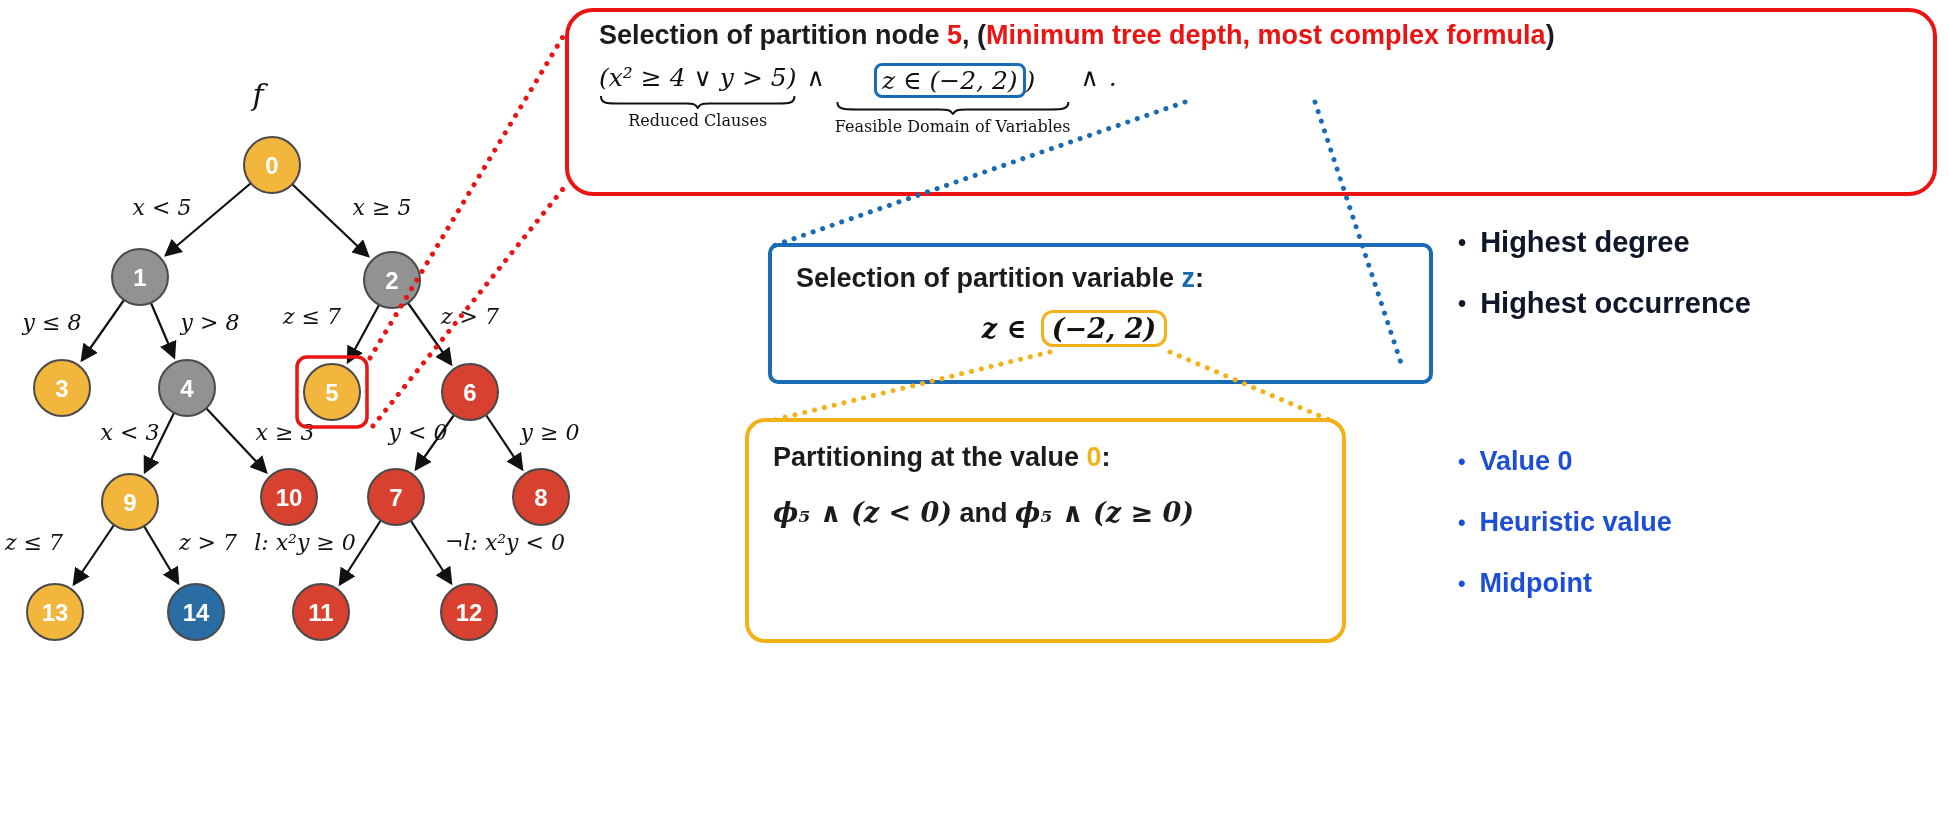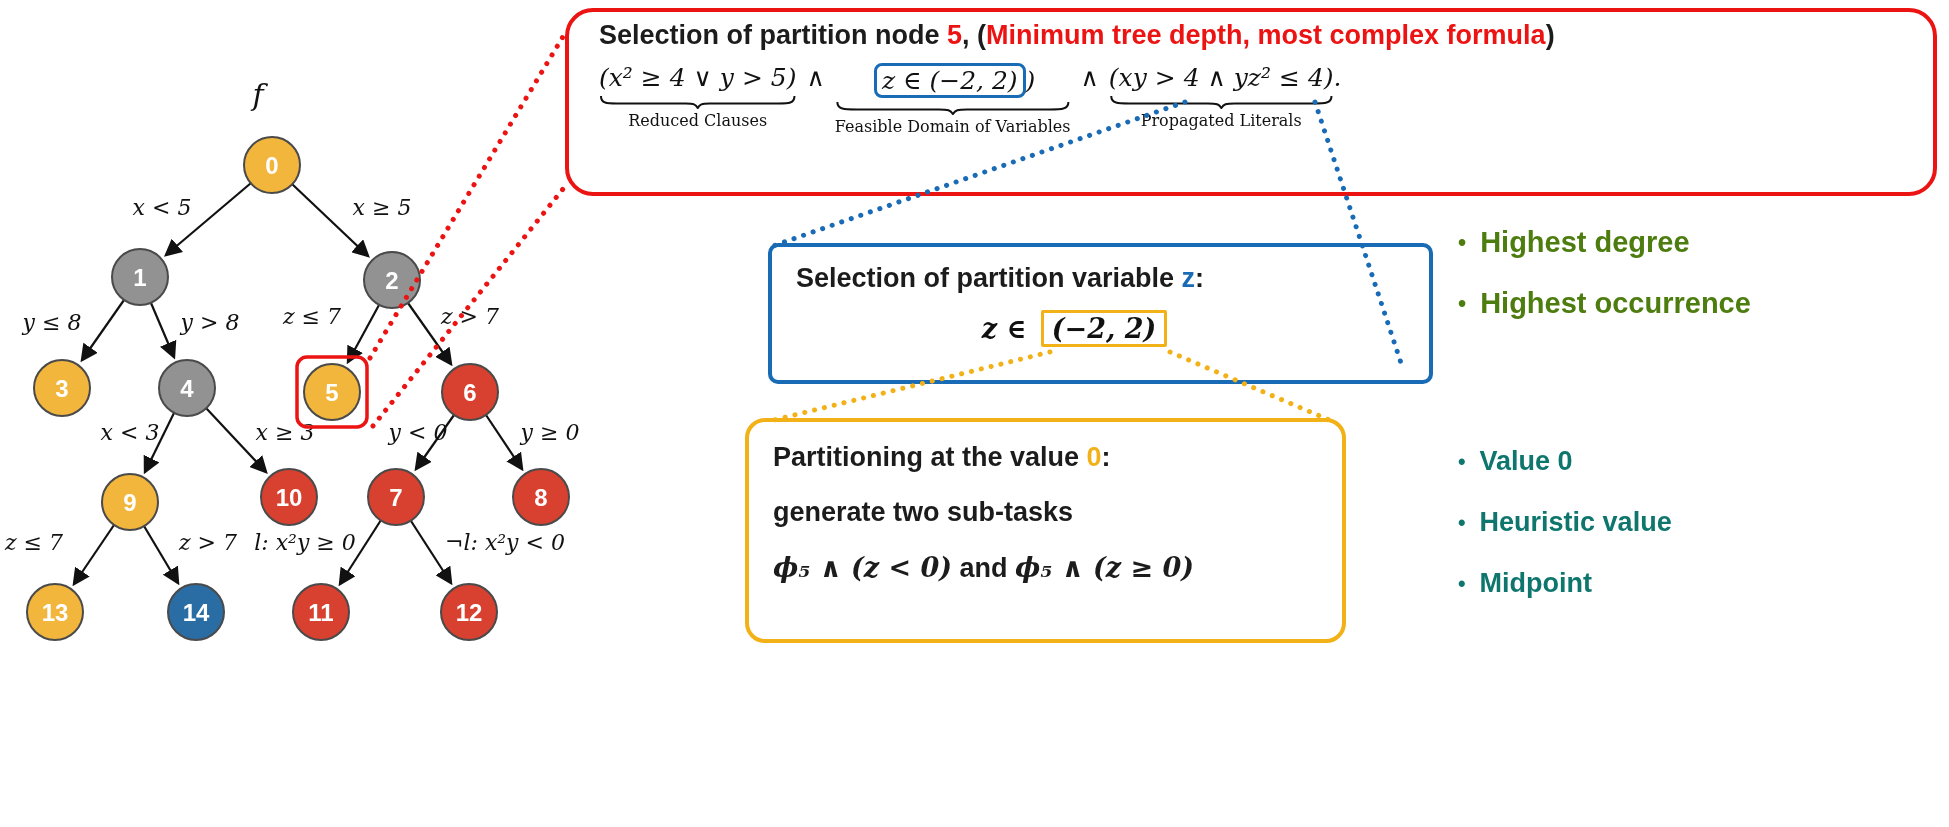--- a/index.html
+++ b/index.html
@@ -29,34 +29,34 @@
   .yellow-text { color:#F2B117; }
 
   .formula-row { display:flex; align-items:flex-start; justify-content:flex-start; margin-top:12px;
                  font-family:"DejaVu Serif", serif; font-style:italic; font-size:25px; color:#111;text-align:right; }
   .fgroup { display:inline-flex; flex-direction:column; align-items:center; }
   .ftext  { white-space:nowrap; display:inline-flex; align-items:center; }
   .fsep   { padding:0 10px; }
   .brace-svg { display:block; width:100%; height:15px; margin-top:2px; }
   .brace-label { font-style:normal; font-size:16px; margin-top:2px; white-space:nowrap; color:#111; }
   .blue-outline   { border:3px solid #1A6BB5; border-radius:8px; padding:0 5px; margin-left:4px; display:inline-block; }
-  .yellow-outline { border:3px solid #F2B117; border-radius:2px; padding:0 8px; margin-left:5px; display:inline-block; }
+  .yellow-outline { border:3px solid #F2B117; border-radius:12px; padding:0 8px; margin-left:5px; display:inline-block; }
 
   .blue-formula { margin-top:16px; width:88%; text-align:center;
                   font-family:"DejaVu Serif", serif; font-style:italic; font-weight:bold; font-size:27px; color:#111; }
 
   .yellow-line { font-size:27px; font-weight:bold; color:#1c1c1c; margin-bottom:24px; white-space:nowrap; }
   .math { font-family:"DejaVu Serif", serif; font-style:italic; font-weight:bold; }
 
   .bullet-list { position:absolute; z-index:2; }
   .blue-list   { left:1458px; top:226px; }
   .yellow-list { left:1458px; top:446px; }
   .bullet-item { display:flex; align-items:center; font-weight:bold; white-space:nowrap; }
-  .blue-list .bullet-item   { color:#4d7c0f; font-size:29px; margin-bottom:28px; }
-  .yellow-list .bullet-item { color:#0f766e; font-size:27px; margin-bottom:30px; }
+  .blue-list .bullet-item   { color:#0f172a; font-size:29px; margin-bottom:28px; }
+  .yellow-list .bullet-item { color:#1d4ed8; font-size:27px; margin-bottom:30px; }
   .bullet-item::before { content:"•"; margin-right:14px; font-size:0.8em; }
 </style>
 </head>
 <body>
 
 <div class="page">
 
   <div class="panel red-panel">
     <div class="panel-title">
       <span>Selection of partition node </span><span class="red-text">5</span><span>, (</span><span class="red-text">Minimum tree depth, most complex formula</span><span>)</span>
@@ -74,45 +74,37 @@
         <span class="ftext">
           <span class="blue-outline">z ∈ (−2, 2)</span>
           <span>)</span>
         </span>
         <svg class="brace-svg" viewBox="0 0 200 16" preserveAspectRatio="none">
           <path d="M2,2 C2,10 8,10 18,10 L88,10 C96,10 98,11 100,15 C102,11 104,10 112,10 L182,10 C192,10 198,10 198,2" fill="none" stroke="#111" stroke-width="2" vector-effect="non-scaling-stroke"></path>
         </svg>
         <span class="brace-label">Feasible Domain of Variables</span>
       </span>
       <span class="fsep">∧</span>
-      <span class="fgroup">
-        <span class="ftext">(xy &gt; 4 ∧ yz² ≤ 4)</span>
-        <svg class="brace-svg" viewBox="0 0 200 16" preserveAspectRatio="none">
-          <path d="M2,2 C2,10 8,10 18,10 L88,10 C96,10 98,11 100,15 C102,11 104,10 112,10 L182,10 C192,10 198,10 198,2" fill="none" stroke="#111" stroke-width="2" vector-effect="non-scaling-stroke"></path>
-        </svg>
-        <span class="brace-label">Propagated Literals</span>
-      </span>
       <span>.</span>
     </div>
   </div>
 
   <div class="panel blue-panel">
     <div class="panel-title">
       <span>Selection of partition variable </span><span class="blue-text">z</span><span>:</span>
     </div>
     <div class="blue-formula">
       <span>z ∈ </span><span class="yellow-outline">(−2, 2)</span>
     </div>
   </div>
 
   <div class="panel yellow-panel">
     <div class="yellow-line">
       <span>Partitioning at the value </span><span class="yellow-text">0</span><span>:</span>
     </div>
-    <div class="yellow-line">generate two sub-tasks</div>
     <div class="yellow-line">
       <span class="math">ϕ₅ ∧ (z &lt; 0)</span><span> and </span><span class="math">ϕ₅ ∧ (z ≥ 0)</span>
     </div>
   </div>
 
   <div class="bullet-list blue-list">
     <div class="bullet-item">Highest degree</div>
     <div class="bullet-item">Highest occurrence</div>
   </div>
   <div class="bullet-list yellow-list">

